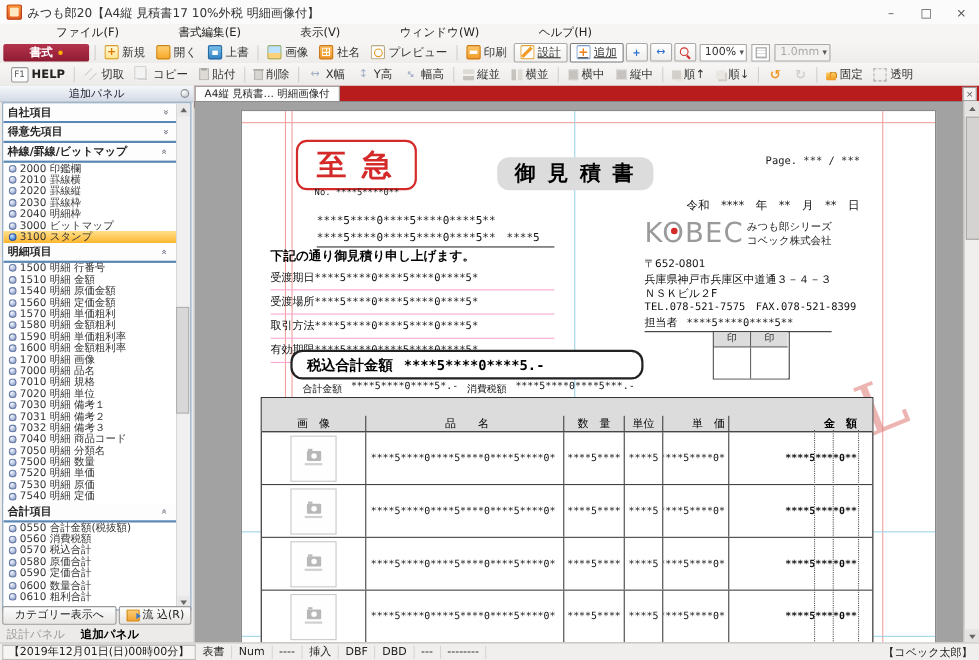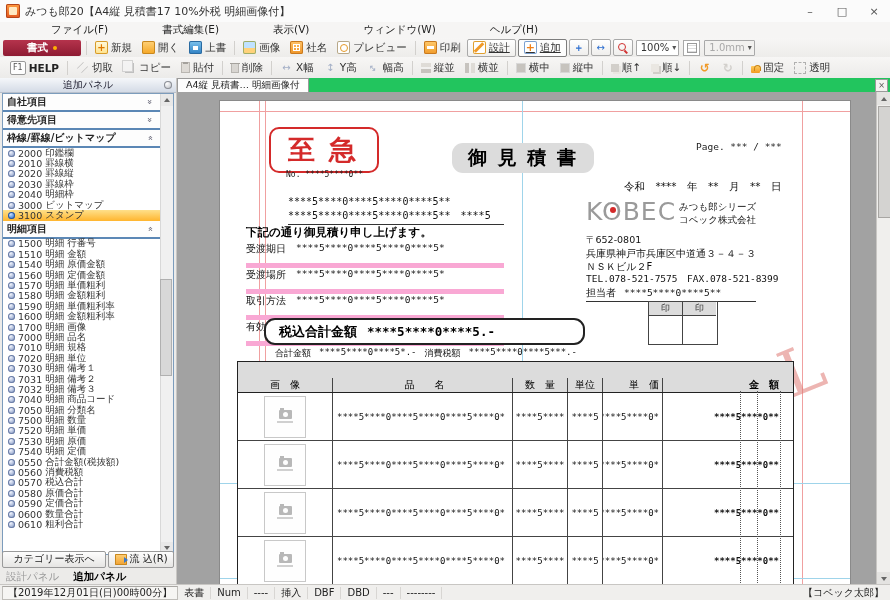--- a/index.html
+++ b/index.html
@@ -126,21 +126,21 @@
   .sb-btn{flex:1;height:15px;border:1px solid #9a9a9a;background:linear-gradient(#fdfdfd,#e6e5e3);border-radius:2px;
           display:flex;align-items:center;justify-content:center;font-size:10px;color:#222;gap:3px;}
   .loadicon{width:12px;height:11px;background:linear-gradient(#ffd27a,#f0a030);box-shadow:inset 0 0 0 1px #c8871e;border-radius:1px;position:relative;}
   .loadicon::before{content:"";position:absolute;right:-1px;top:3px;width:0;height:0;border-top:3px solid transparent;border-bottom:3px solid transparent;border-left:4px solid #3a78c8;}
   .sb-tabs{position:absolute;left:0;right:0;bottom:0;height:17px;display:flex;align-items:center;padding-left:6px;gap:14px;font-size:10.5px;}
   .sb-tab{color:#999;}
   .sb-tab.active{color:#000;font-weight:bold;}
 
   
   .docarea{position:absolute;top:78px;left:177px;right:0;bottom:15px;background:#ecebe9;}
-  .doctabs{position:absolute;top:0;left:0;right:0;height:14px;background:#22c55e;border-bottom:6px solid #000000;display:flex;}
+  .doctabs{position:absolute;top:0;left:0;right:0;height:14px;background:#b91c1c;border-bottom:6px solid #000000;display:flex;}
   .doc-tab{height:13px;background:#fdfdfd;border:1px solid #9a9a9a;border-bottom:none;font-size:9.5px;
            display:flex;align-items:center;padding:0 8px;color:#222;}
   .tabclose{position:absolute;right:2px;top:1px;width:11px;height:11px;border:1px solid #9a9a9a;background:#f4f3f1;
             display:flex;align-items:center;justify-content:center;font-size:8px;color:#555;}
   .canvas{position:absolute;top:14px;left:0;right:13px;bottom:0;background:#a2a2a2;overflow:hidden;}
   .page{position:absolute;left:42px;top:8px;width:630px;height:720px;background:#fff;border:1px solid #8a8a8a;overflow:hidden;}
 
   .guide-v{position:absolute;top:0;bottom:0;width:1px;}
   .guide-h{position:absolute;left:0;right:0;height:1px;}
   .g-pink{background:#f0a0a0;}
@@ -166,21 +166,21 @@
   .sealtbl{position:absolute;left:428px;top:200px;width:68px;border:1px solid #444;}
   .sealrow{display:flex;}
   .sealcell{width:33px;border-right:1px solid #444;text-align:center;}
   .sealcell:last-child{border-right:none;}
   .sealhead .sealcell{background:#dcdcdc;font-size:9px;height:13px;line-height:13px;border-bottom:1px solid #444;}
   .sealbody .sealcell{height:28px;background:#fff;}
   .cust1{position:absolute;left:68px;top:95px;font-size:10px;color:#111;}
   .cust2{position:absolute;left:68px;top:108px;width:216px;font-size:10px;color:#111;border-bottom:1px solid #333;padding-bottom:1px;}
   .greeting{position:absolute;left:26px;top:124px;font-size:11.5px;font-weight:bold;color:#000;}
   .terms{position:absolute;left:26px;top:141px;width:258px;}
-  .term-line{height:20px;border-bottom:5px solid #f9a8d4;display:flex;align-items:flex-start;padding-bottom:1px;gap:10px;}
+  .term-line{height:20px;border-bottom:1px solid #f9a8d4;display:flex;align-items:center;padding-bottom:1px;}
   .term-label{font-size:10px;color:#111;}
   .term-value{font-size:9.5px;color:#111;}
   .totalbox{position:absolute;left:44px;top:217px;width:304px;height:23px;border:2px solid #222;border-radius:11px;
             display:flex;align-items:center;padding-left:13px;gap:10px;background:#fff;}
   .totalbox .lbl{font-size:13px;font-weight:bold;color:#000;}
   .totalbox .val{font-size:12.5px;font-weight:bold;color:#000;}
   .subline{position:absolute;left:55px;top:246px;font-size:9px;color:#111;display:flex;gap:8px;}
 
   .itemtable{position:absolute;left:17px;top:260px;width:555px;border:1.5px solid #222;background:#fff;}
   .thead{display:flex;height:30px;border-bottom:1.5px solid #222;background:#dcdcdc;}
@@ -541,20 +541,24 @@
           <div class="sb-item">
             <span class="bullet"></span>
             <span class="code">7530</span>
             <span>明細 原価</span>
           </div>
           <div class="sb-item">
             <span class="bullet"></span>
             <span class="code">7540</span>
             <span>明細 定価</span>
           </div>
+          <div class="sb-sec">
+            <span class="sb-sec-t">合計項目</span>
+            <span class="sb-chev up"></span>
+          </div>
           <div class="sb-item">
             <span class="bullet"></span>
             <span class="code">0550</span>
             <span>合計金額(税抜額)</span>
           </div>
           <div class="sb-item">
             <span class="bullet"></span>
             <span class="code">0560</span>
             <span>消費税額</span>
           </div>

